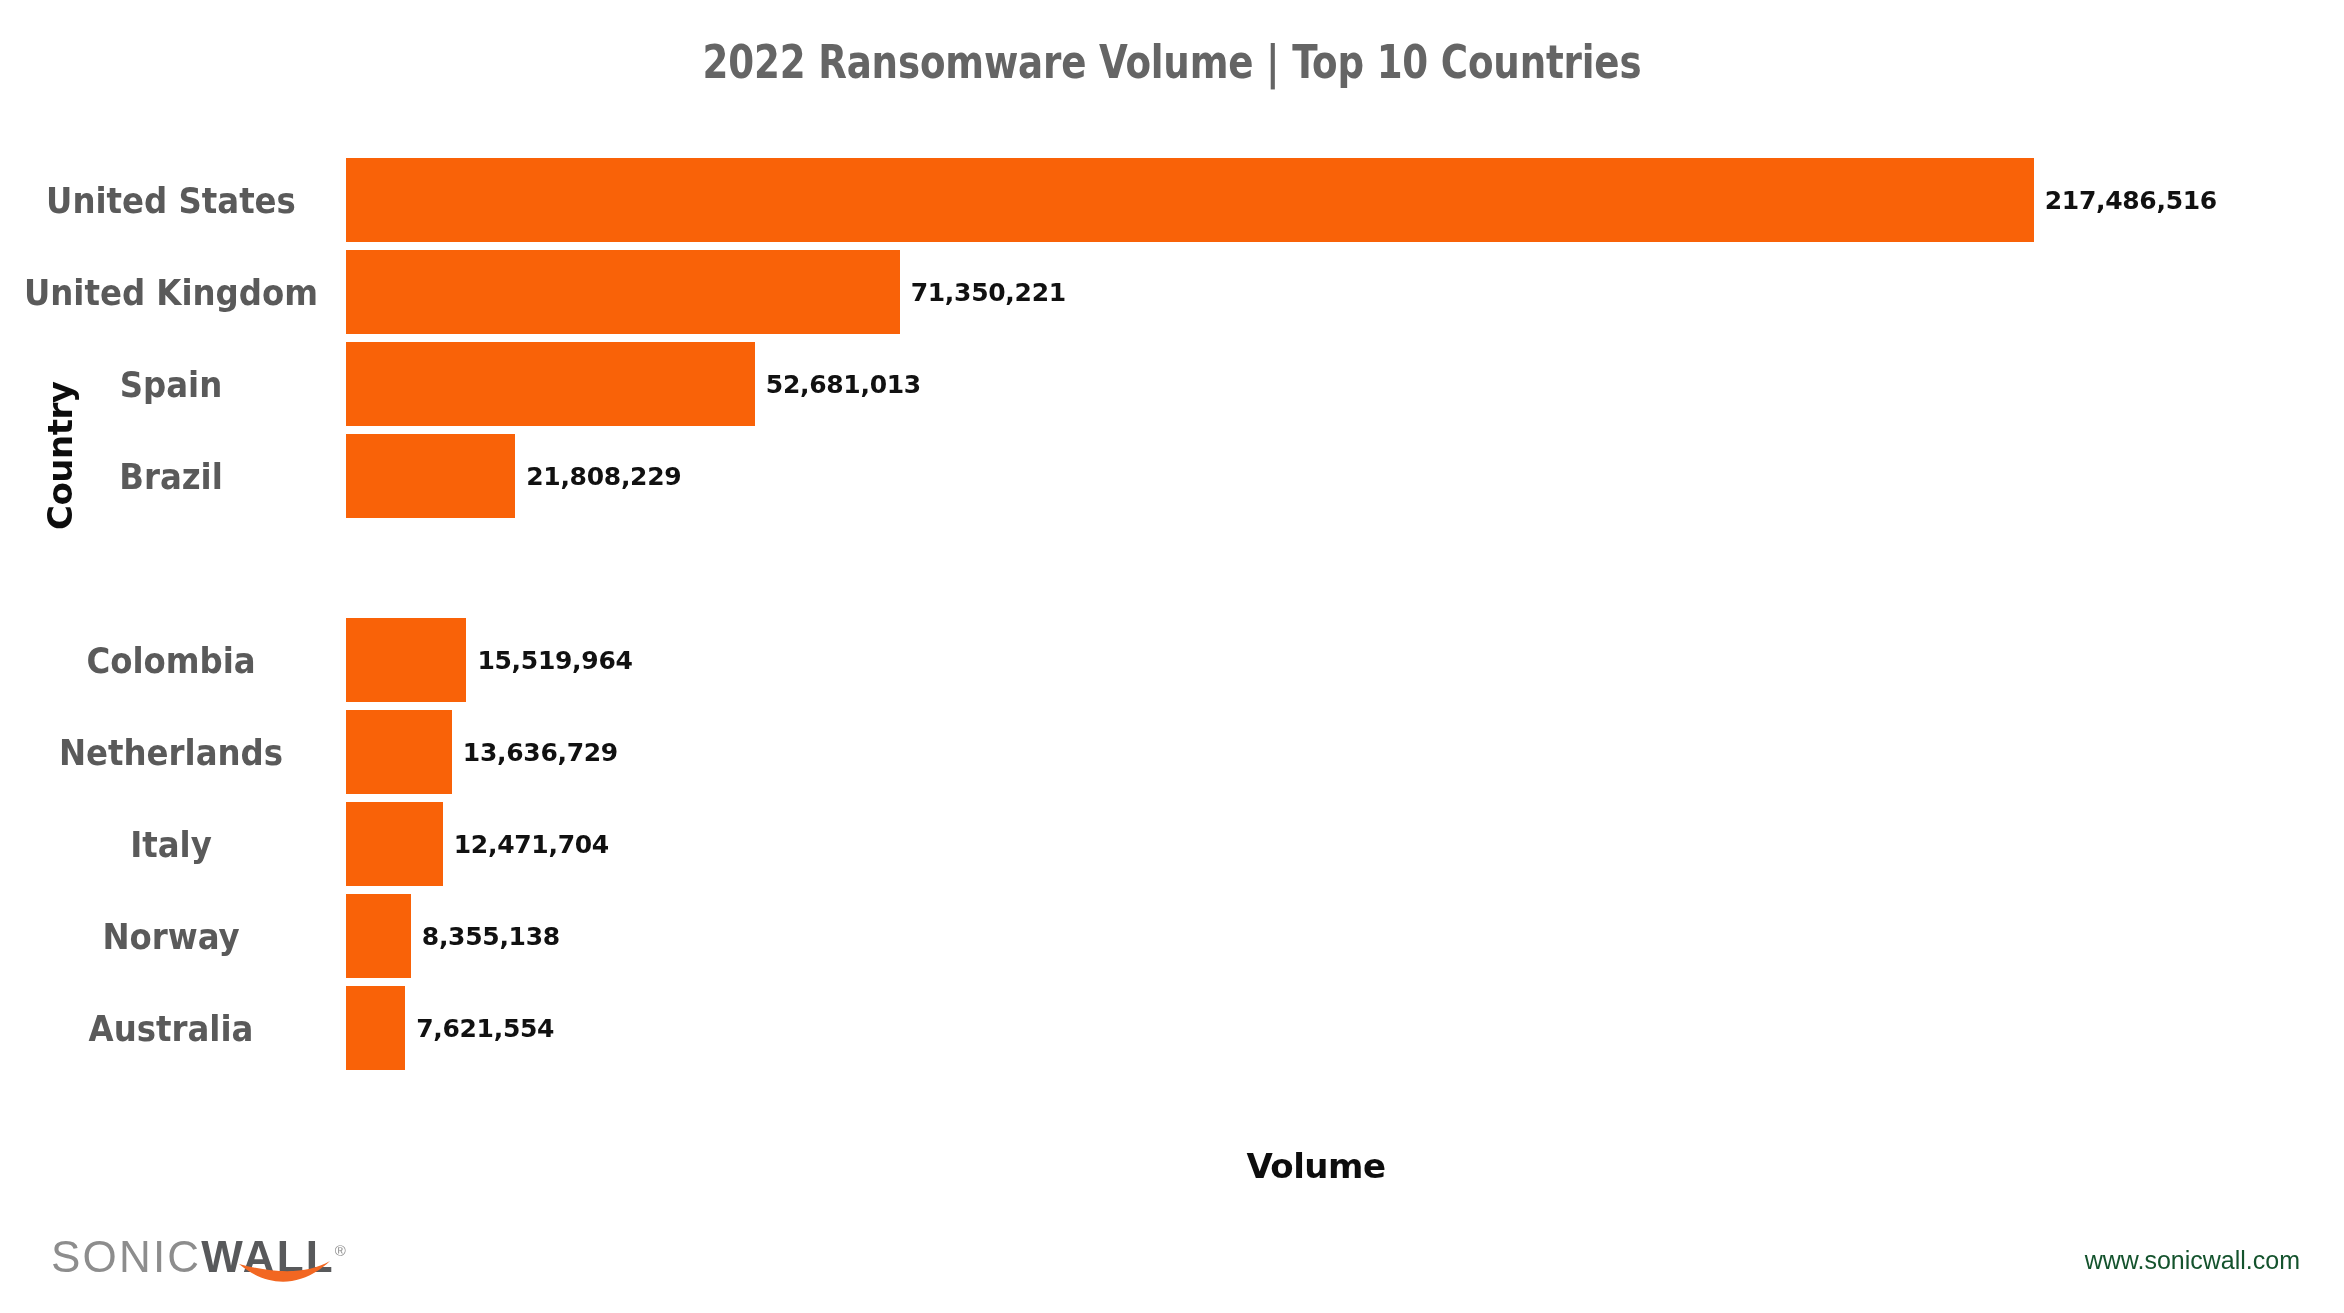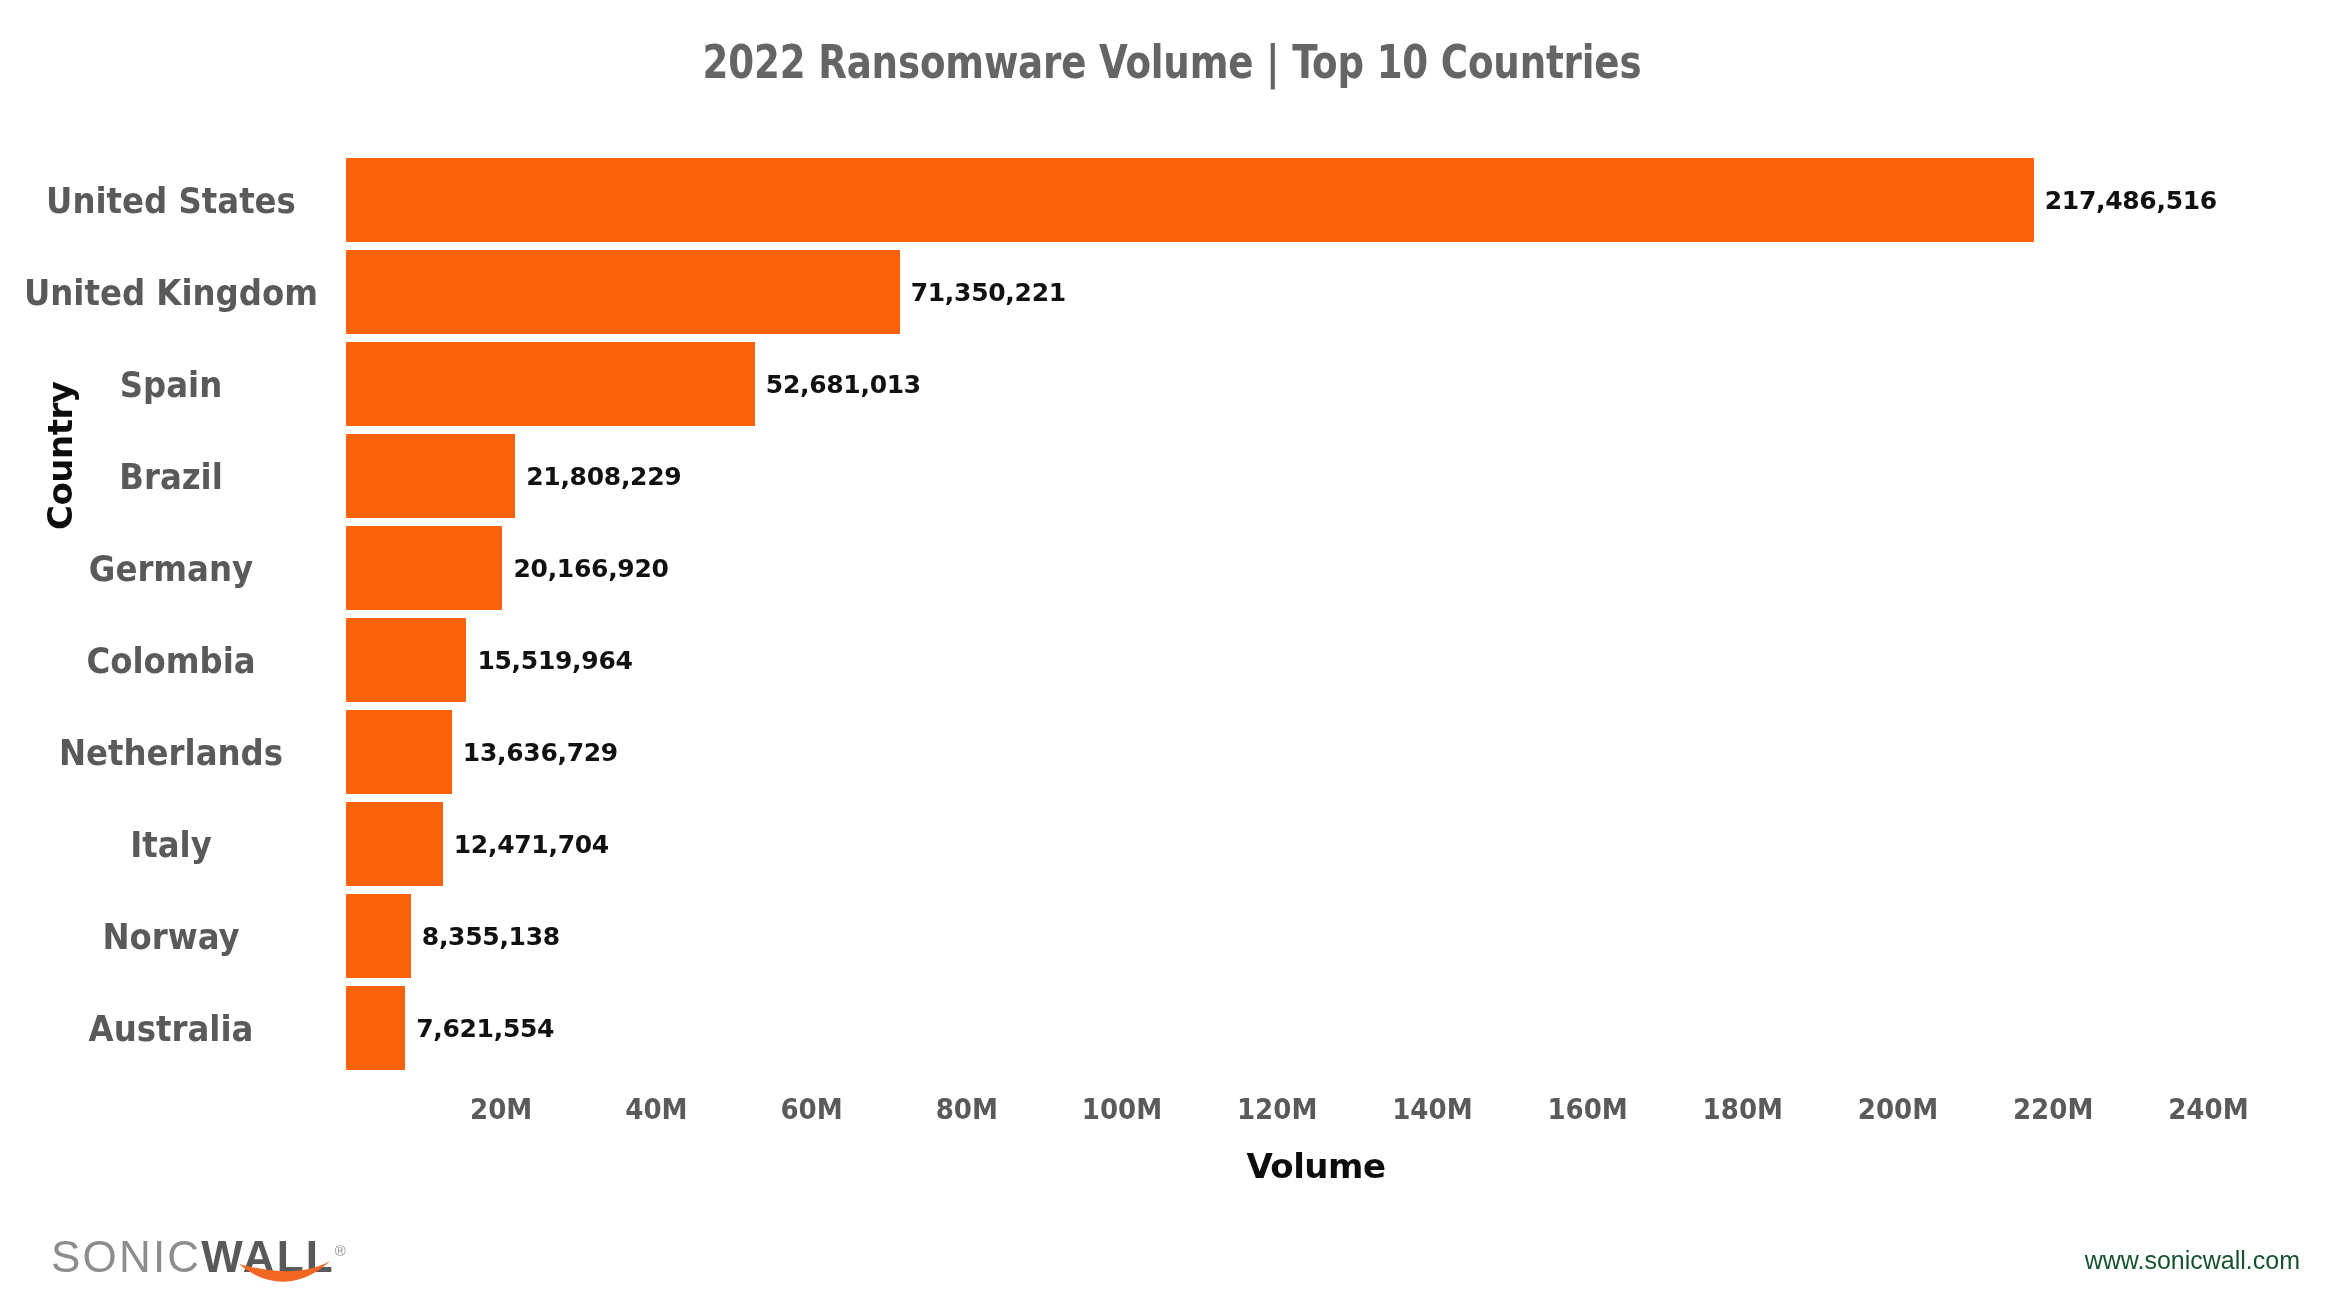--- a/index.html
+++ b/index.html
@@ -208,25 +208,20 @@
       <div class="bar-row" style="top: 184px; padding-left: 21px;">
         <div class="ycat">Spain</div>
         <div class="bar" style="width: 408.805px; height: 84px; background: rgb(249, 98, 8);"></div>
         <div class="bar-value" style="left: 408.805px;">52,681,013</div>
       </div>
       <div class="bar-row" style="top: 276px;">
         <div class="ycat">Brazil</div>
         <div class="bar" style="width: 169.232px; height: 84px; background: rgb(249, 98, 8);"></div>
         <div class="bar-value" style="left: 169.232px;">21,808,229</div>
       </div>
-      <div class="bar-row" style="top: 368px;">
-        <div class="ycat">Germany</div>
-        <div class="bar" style="width: 156.495px; height: 84px; background: rgb(249, 98, 8);"></div>
-        <div class="bar-value" style="left: 156.495px;">20,166,920</div>
-      </div>
       <div class="bar-row" style="top: 460px;">
         <div class="ycat">Colombia</div>
         <div class="bar" style="width: 120.435px; height: 84px; background: rgb(249, 98, 8);"></div>
         <div class="bar-value" style="left: 120.435px;">15,519,964</div>
       </div>
       <div class="bar-row" style="top: 552px; padding-left: 31px;">
         <div class="ycat">Netherlands</div>
         <div class="bar" style="width: 105.821px; height: 84px; background: rgb(249, 98, 8);"></div>
         <div class="bar-value" style="left: 105.821px;">13,636,729</div>
       </div>
@@ -240,34 +235,20 @@
         <div class="bar" style="width: 64.8359px; height: 84px; background: rgb(249, 98, 8);"></div>
         <div class="bar-value" style="left: 64.8359px;">8,355,138</div>
       </div>
       <div class="bar-row" style="top: 828px;">
         <div class="ycat">Australia</div>
         <div class="bar" style="width: 59.1433px; height: 84px; background: rgb(249, 98, 8);"></div>
         <div class="bar-value" style="left: 59.1433px;">7,621,554</div>
       </div>
     </div>
 
-  <div class="xaxis" id="x-axis">
-      <div class="xtick" style="left: 155.2px;">20M</div>
-      <div class="xtick" style="left: 310.4px;">40M</div>
-      <div class="xtick" style="left: 465.6px;">60M</div>
-      <div class="xtick" style="left: 620.8px;">80M</div>
-      <div class="xtick" style="left: 776px;">100M</div>
-      <div class="xtick" style="left: 931.2px;">120M</div>
-      <div class="xtick" style="left: 1086.4px;">140M</div>
-      <div class="xtick" style="left: 1241.6px;">160M</div>
-      <div class="xtick" style="left: 1396.8px;">180M</div>
-      <div class="xtick" style="left: 1552px;">200M</div>
-      <div class="xtick" style="left: 1707.2px;">220M</div>
-      <div class="xtick" style="left: 1862.4px;">240M</div>
-    </div>
 
   <div class="xaxis-title">Volume</div>
 
   <div class="footer-logo">
     <div class="logo-text"><span class="logo-sonic">SONIC</span><span class="logo-wall">WALL</span><span class="logo-reg">®</span></div>
     <svg class="logo-swoosh" viewBox="0 0 95 30">
       <path d="M2 4 C 28 26, 62 30, 93 1 C 70 14, 40 14, 2 4 Z" fill="#F26722"></path>
     </svg>
   </div>
 

